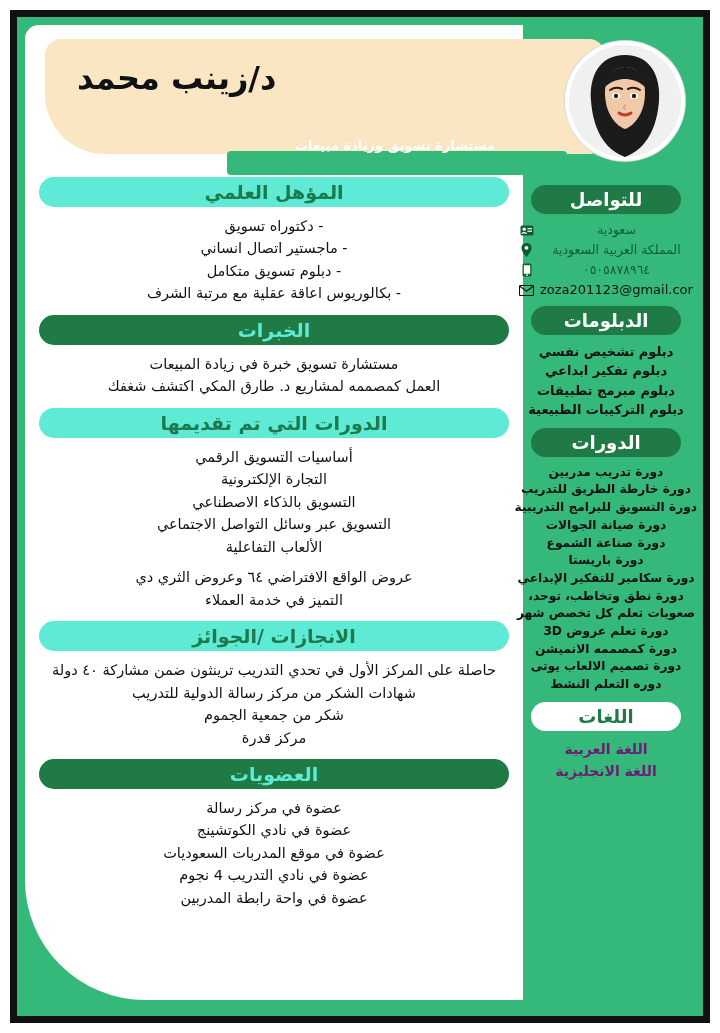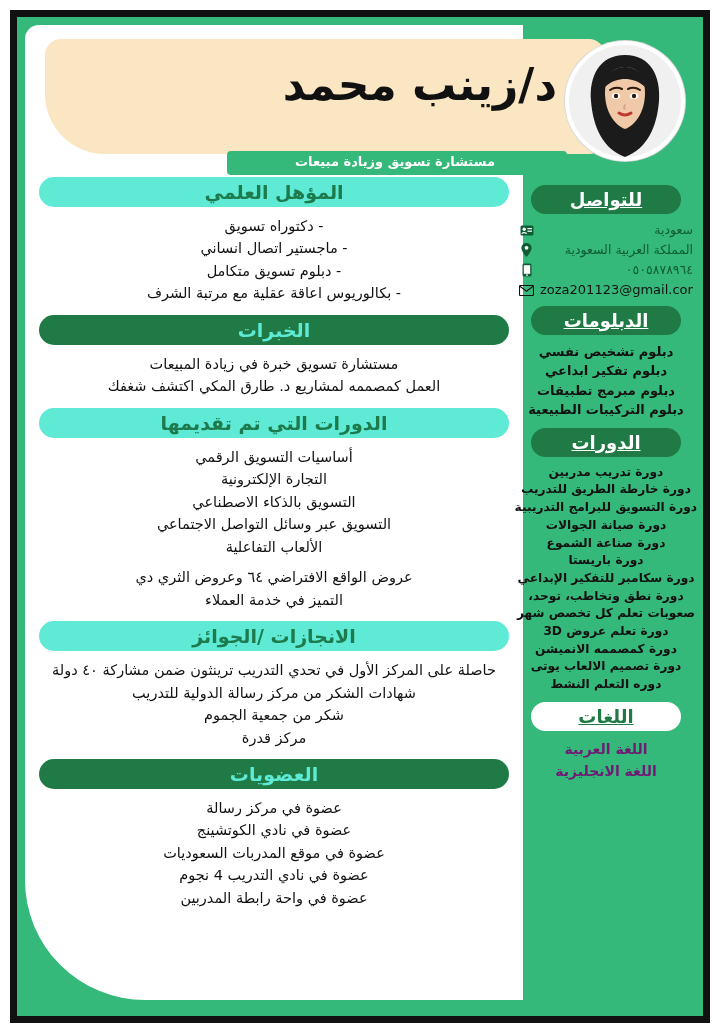--- a/index.html
+++ b/index.html
@@ -57,41 +57,41 @@
     width: 560px;
     height: 115px;
     background: #fae6c3;
     border-radius: 16px 16px 16px 60px;
   }
   .name {
     position: absolute;
     left: 60px;
     top: 42px;
     width: 480px;
-    text-align: right;
-    font-size: 44px;
+    text-align: left;
+    font-size: 32px;
     font-weight: bold;
     color: #111111;
     letter-spacing: 1px;
     font-family: "DejaVu Sans", sans-serif;
   }
   
   .subtitle-bar {
     position: absolute;
     left: 210px;
     top: 134px;
     width: 340px;
     height: 24px;
     background: #35b97a;
     border-radius: 4px;
   }
   .subtitle-text {
     position: absolute;
     left: 210px;
-    top: 137px;
+    top: 121px;
     width: 336px;
     text-align: center;
     font-size: 13px;
     font-weight: bold;
     color: #ffffff;
   }
   
   .avatar {
     position: absolute;
     right: 18px;
@@ -150,21 +150,20 @@
   }
   .side-head {
     margin: 0 auto 7px auto;
     width: 150px;
     height: 29px;
     line-height: 29px;
     border-radius: 15px;
     font-size: 18px;
     font-weight: bold;
     text-align: center;
-    text-decoration: underline;
   }
   .side-head.green {
     background: #1f7a45;
     color: #ffffff;
   }
   .side-head.white {
     background: #ffffff;
     color: #1f7a45;
   }
   .contact-list {
@@ -186,21 +185,21 @@
     width: 15px;
     height: 15px;
     flex: 0 0 15px;
     display: inline-flex;
     align-items: center;
     justify-content: center;
     color: #0f5c34;
   }
   .contact-row .tx {
     flex: 1 1 auto;
-    text-align: right;
+    text-align: center;
     white-space: nowrap;
     overflow: hidden;
   }
   .contact-row .tx.mail {
     font-size: 13px;
     color: #111111;
     direction: ltr;
     text-align: right;
   }
   .side-body {

